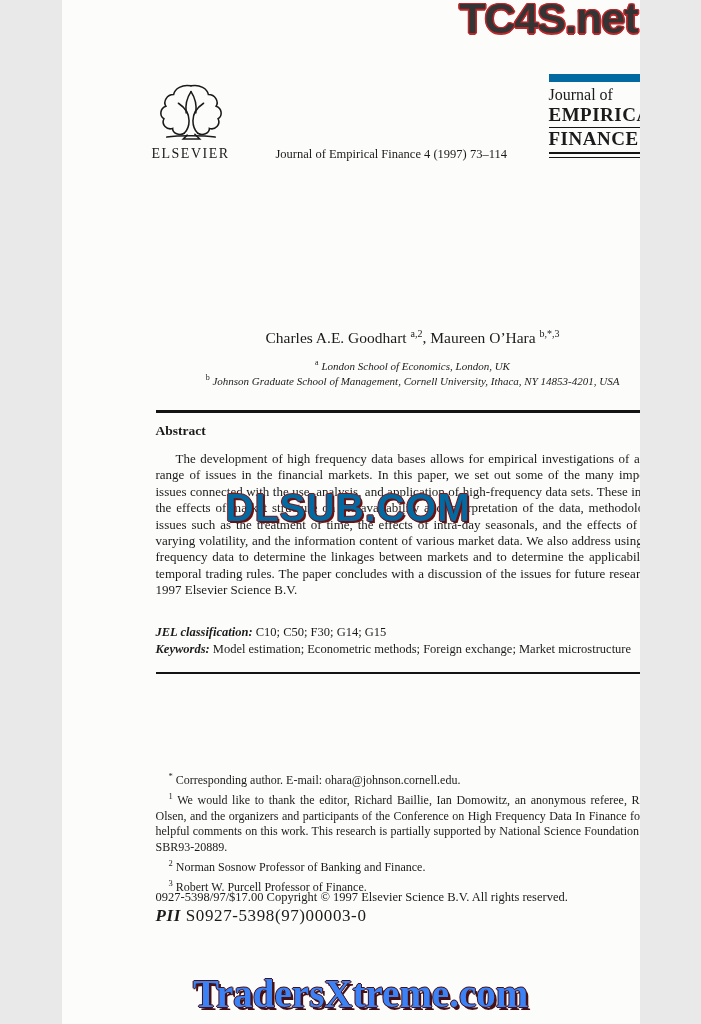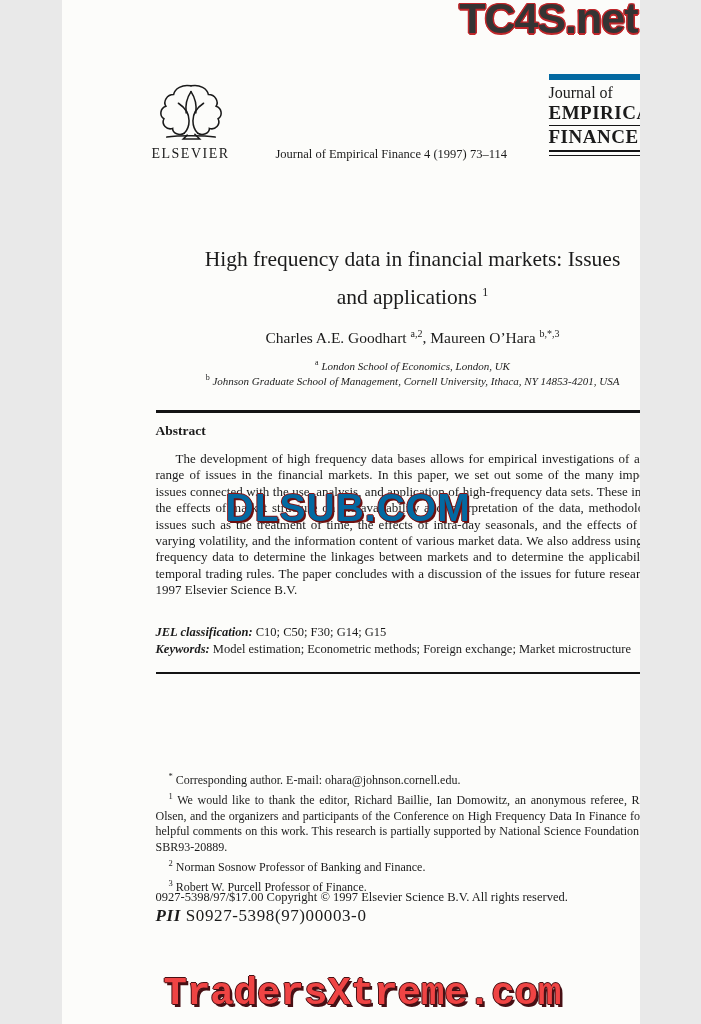--- a/index.html
+++ b/index.html
@@ -18,32 +18,32 @@
   }
   .wm-mid{
     position:absolute;top:486px;left:50%;transform:translateX(-51%);
     font-family:"Liberation Sans","DejaVu Sans",sans-serif;
     font-weight:bold;font-size:39px;letter-spacing:1px;color:#0369a1;
     text-shadow:2px 2px 0 #6e1010,1px 0 #8a1515,-1px 0 #8a1515,0 1px #8a1515,0 -1px #8a1515;
     z-index:5;
   }
   .wm-bottom{
     position:absolute;bottom:8px;left:50%;transform:translateX(-47%);
-    font-family:Liberation Mono, monospace;
-    font-weight:bold;font-size:39px;color:#ef4444;
+    font-family:Liberation Serif, serif;
+    font-weight:bold;font-size:39px;color:#3b82f6;
     text-shadow:2.5px 2.5px 0 #471014,1px 0 #471014,-1px 0 #471014,0 1px #471014,0 -1px #471014;
     z-index:5;
   }
   
   .logo-block{position:absolute;left:88px;top:82px;width:82px;text-align:center;}
   .elsevier-word{font-size:14px;letter-spacing:1.5px;margin-top:2px;}
   .journal-ref{position:absolute;left:214px;top:147px;font-size:12.5px;}
   .masthead{
     position:absolute;left:487px;top:74px;width:111px;
-    border-top:6px solid #0369a1;padding-top:3px;
+    border-top:8px solid #0369a1;padding-top:3px;
   }
   .masthead .jline1{font-size:16px;line-height:19px;}
   .masthead .jline2{font-size:19px;font-weight:bold;line-height:22px;letter-spacing:.5px;}
   .masthead .mid-rule{height:0;border-top:1.5px solid #161616;margin:1px 0 0 0;}
   .masthead .jline3{font-size:19px;font-weight:bold;line-height:22px;letter-spacing:.5px;}
   .masthead .bot-rule-a{height:0;border-top:2px solid #161616;margin-top:2px;}
   .masthead .bot-rule-b{height:0;border-top:1px solid #161616;margin-top:3px;}
   
   .title{
     position:absolute;left:94px;top:243px;width:514px;text-align:center;
@@ -104,24 +104,20 @@
 
   <div class="masthead">
     <div class="jline1">Journal of</div>
     <div class="jline2">EMPIRICAL</div>
     <div class="mid-rule"></div>
     <div class="jline3">FINANCE</div>
     <div class="bot-rule-a"></div>
     <div class="bot-rule-b"></div>
   </div>
 
-  <h1 class="title"><span>High frequency data in financial markets: Issues</span><br>
-    <span>and applications</span>
-    <sup>1</sup>
-  </h1>
 
   <div class="authors">
     <span>Charles A.E. Goodhart</span>
     <sup>a,2</sup><span>,</span>
     <span>Maureen O’Hara</span>
     <sup>b,*,3</sup>
   </div>
 
   <div class="affil affil-a">
     <sup>a</sup>

